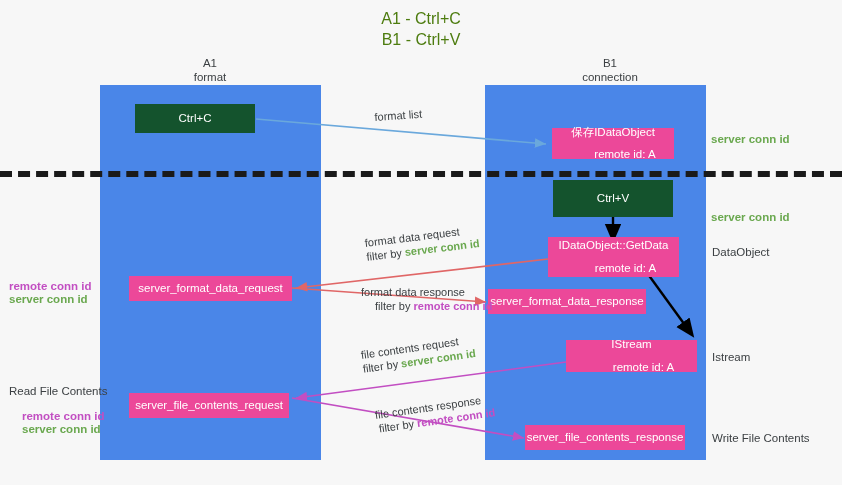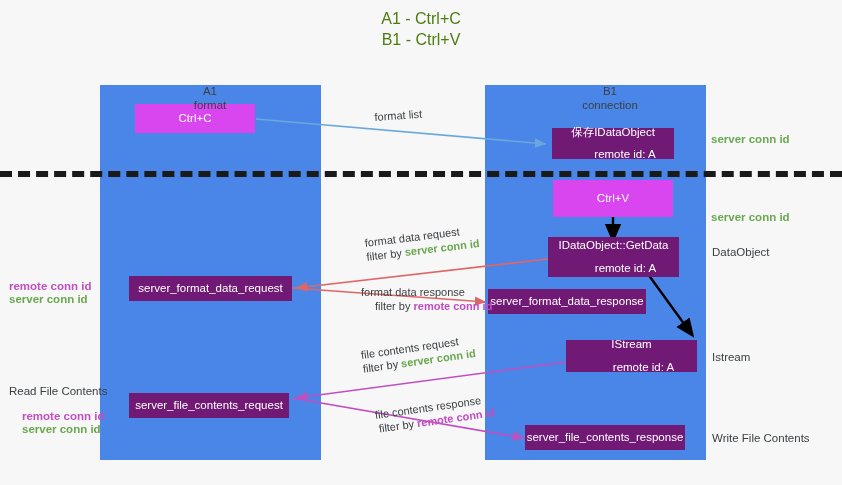--- a/index.html
+++ b/index.html
@@ -18,32 +18,32 @@
 
   
   .title{
     position:absolute;left:0;top:8px;width:842px;text-align:center;
     font-size:16px;line-height:21px;color:#4d7c0f;z-index:4;
   }
 
   
   .laneheader{
     position:absolute;text-align:center;font-size:11.5px;line-height:13.5px;
-    color:#3c4043;z-index:4;margin-top:28px;
+    color:#3c4043;z-index:4;
   }
 
   
   .box{
     position:absolute;display:flex;flex-direction:column;
     align-items:center;justify-content:center;
     color:#ffffff;font-size:11.5px;line-height:13.5px;text-align:center;
     box-sizing:border-box;z-index:3;
   }
-  .box.orange{background:#701a75;gap:9px;}
-  .box.green {background:#d946ef;}
+  .box.orange{background:#ec4899;gap:9px;}
+  .box.green {background:#14532d;}
   .box .l2{display:block;margin-left:24px;}
 
   
   .dashsep{
     position:absolute;left:0;top:171px;width:842px;height:0;
     border-top:6px dashed #1a1a1a;z-index:5;
   }
 
   
   .ann{position:absolute;font-size:11.5px;line-height:14px;z-index:4;}

